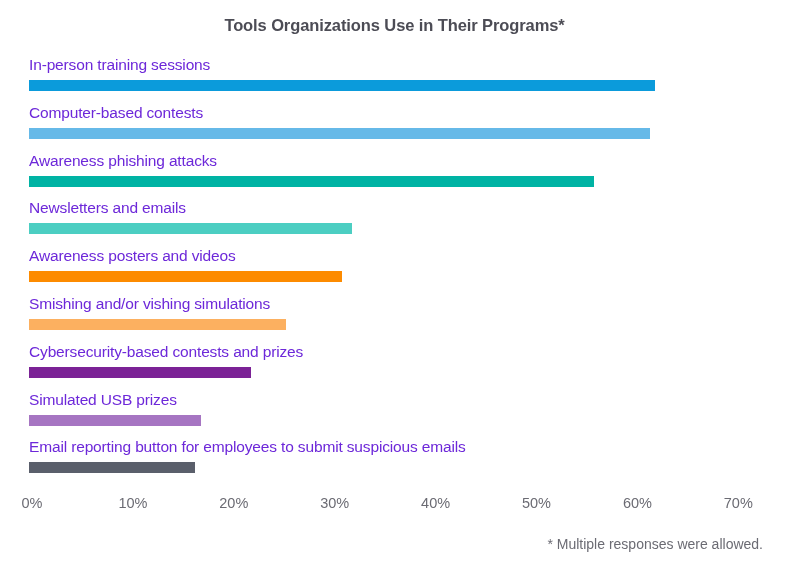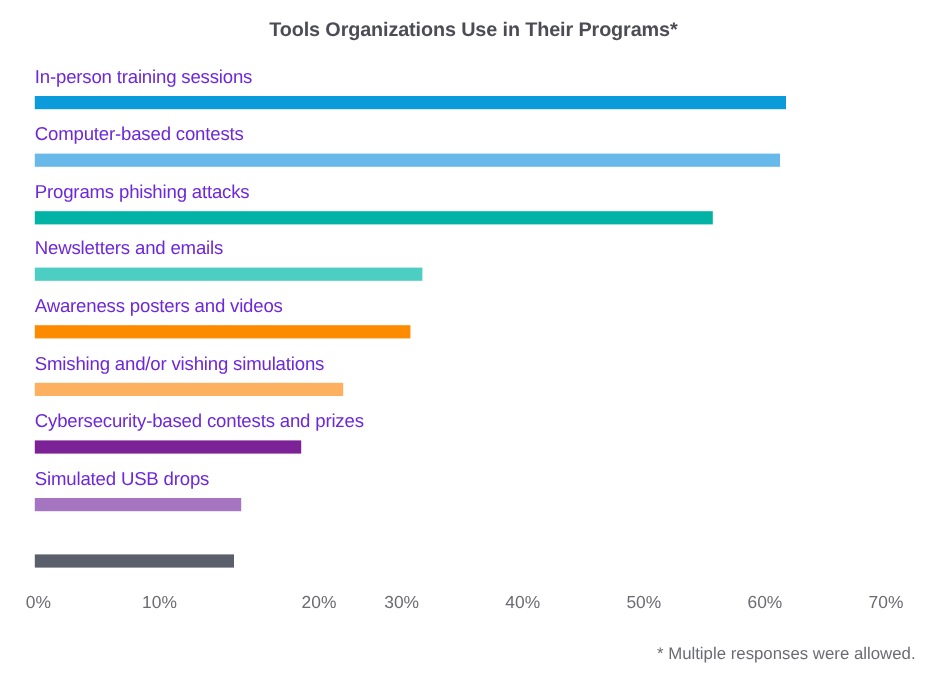--- a/index.html
+++ b/index.html
@@ -106,21 +106,21 @@
           <div class="bar-fill" style="width: 625.58px; background: rgb(11, 155, 219);"></div>
         </div>
       </div>
       <div class="bar-row" style="top: 47.8px;">
         <div class="bar-label">Computer-based contests</div>
         <div class="bar-track">
           <div class="bar-fill" style="width: 620.535px; background: rgb(102, 185, 232);"></div>
         </div>
       </div>
       <div class="bar-row" style="top: 95.6px;">
-        <div class="bar-label">Programs phishing attacks</div>
+        <div class="bar-label">Awareness phishing attacks</div>
         <div class="bar-track">
           <div class="bar-fill" style="width: 565.04px; background: rgb(0, 179, 164);"></div>
         </div>
       </div>
       <div class="bar-row" style="top: 143.4px;">
         <div class="bar-label">Newsletters and emails</div>
         <div class="bar-track">
           <div class="bar-fill" style="width: 322.88px; background: rgb(76, 206, 194);"></div>
         </div>
       </div>
@@ -136,36 +136,37 @@
           <div class="bar-fill" style="width: 257.295px; background: rgb(252, 176, 96);"></div>
         </div>
       </div>
       <div class="bar-row" style="top: 286.8px;">
         <div class="bar-label">Cybersecurity-based contests and prizes</div>
         <div class="bar-track">
           <div class="bar-fill" style="width: 221.98px; background: rgb(123, 34, 150);"></div>
         </div>
       </div>
       <div class="bar-row" style="top: 334.6px;">
-        <div class="bar-label">Simulated USB drops</div>
+        <div class="bar-label">Simulated USB prizes</div>
         <div class="bar-track">
           <div class="bar-fill" style="width: 171.53px; background: rgb(166, 117, 194);"></div>
         </div>
       </div>
       <div class="bar-row" style="top: 382.4px;">
+        <div class="bar-label">Email reporting button for employees to submit suspicious emails</div>
         <div class="bar-track">
           <div class="bar-fill" style="width: 166.485px; background: rgb(90, 95, 107);"></div>
         </div>
       </div>
     </div>
 
   <div id="axis-labels">
       <div class="axis-tick" style="left: 32px;">0%</div>
       <div class="axis-tick" style="left: 132.9px;">10%</div>
-      <div class="axis-tick" style="left: 233.8px; margin-left: 32px;">20%</div>
+      <div class="axis-tick" style="left: 233.8px;">20%</div>
       <div class="axis-tick" style="left: 334.7px;">30%</div>
       <div class="axis-tick" style="left: 435.6px;">40%</div>
       <div class="axis-tick" style="left: 536.5px;">50%</div>
       <div class="axis-tick" style="left: 637.4px;">60%</div>
       <div class="axis-tick" style="left: 738.3px;">70%</div>
     </div>
 
   <div id="footnote">* Multiple responses were allowed.</div>
 
 </div>

